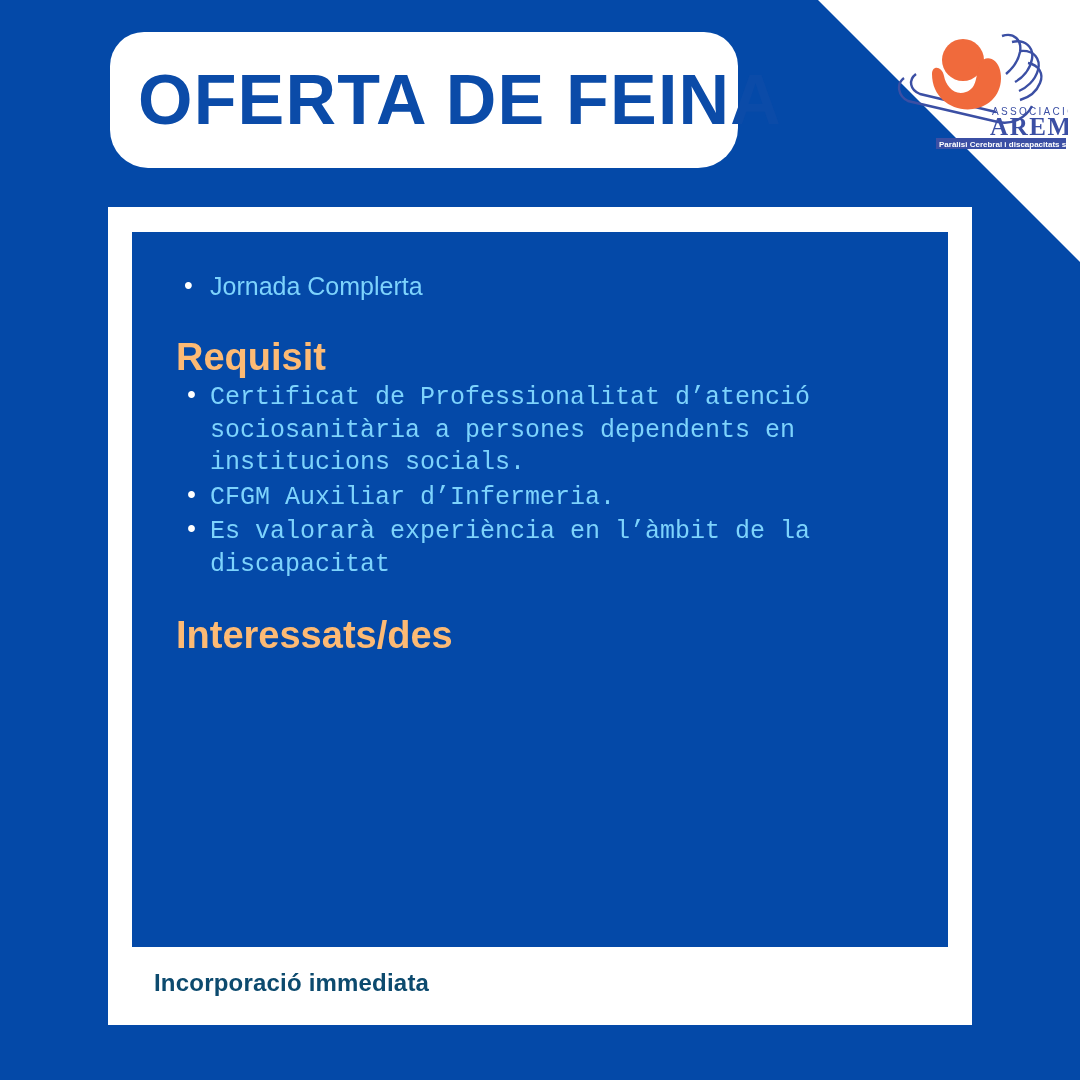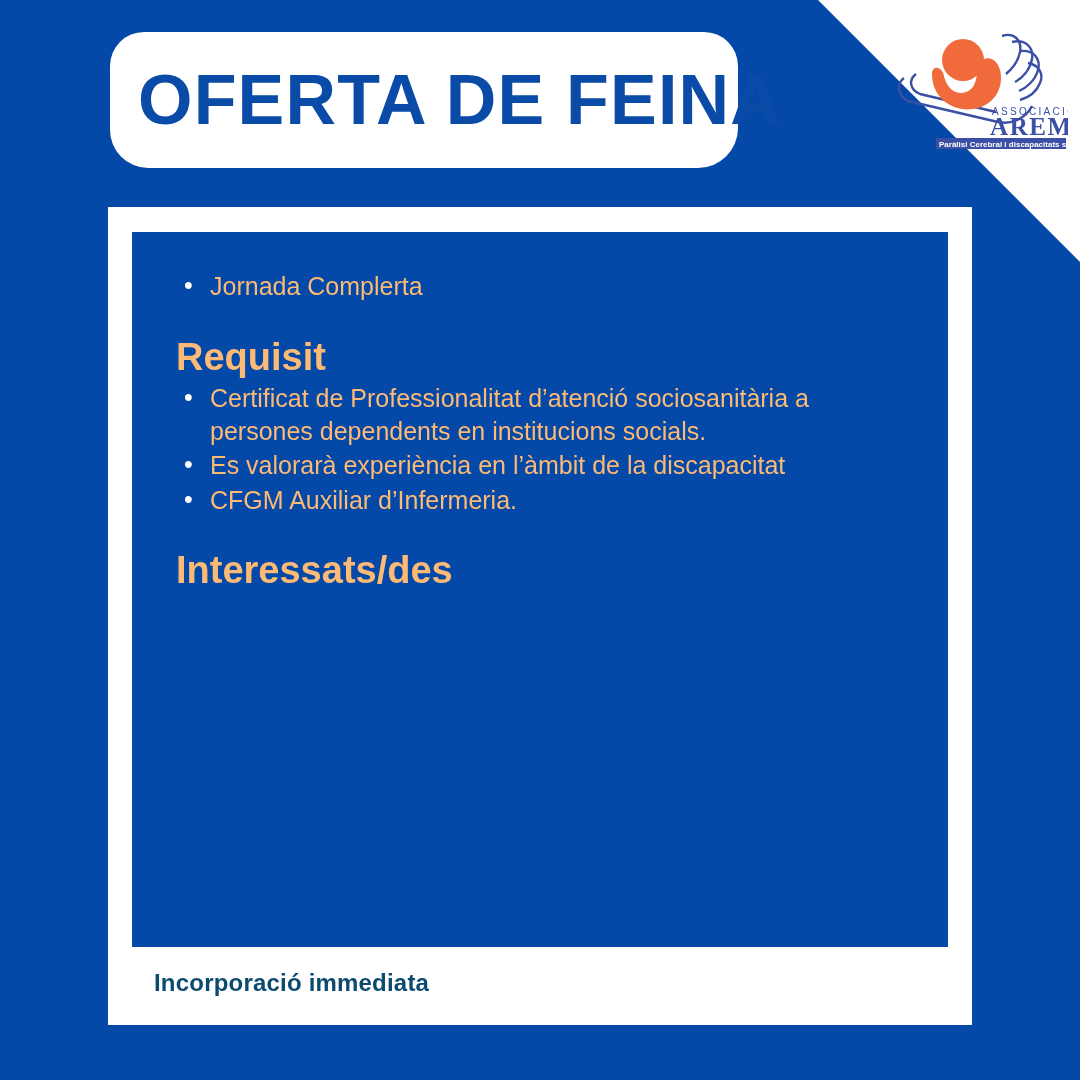--- a/index.html
+++ b/index.html
@@ -112,21 +112,21 @@
     list-style: none;
     margin: 0;
     padding: 0;
   }
   ul.bullets li {
     position: relative;
     padding-left: 34px;
     margin: 0 0 2px 0;
     font-size: 25px;
     line-height: 1.30;
-    color: #fdba74;
+    color: #7dd3fc;
     font-weight: normal;
   }
   ul.bullets li::before {
     content: "\2022";
     position: absolute;
     left: 8px;
     top: -1px;
     font-size: 25px;
     line-height: 1.30;
     color: #ffffff;
@@ -135,21 +135,21 @@
   .top-bullets { margin: 54px 0 0 30px; }
   .top-bullets li { font-size: 26px; }
 
   .section-head {
     font-size: 38px;
     font-weight: bold;
     color: #fdba74;
     margin: 34px 0 4px 0;
     line-height: 1.1;
   }
-  .req-list { margin-left: 34px; }
+  .req-list { margin-left: 34px; font-family: Liberation Mono, monospace; }
   .req-list li { font-size: 25px; line-height: 1.32; }
 
   .section-head.interessats { margin-top: 34px; }
   .int-list { margin-left: 34px; }
   .int-list li { font-size: 24px; line-height: 1.34; }
 
   .code-bold { font-weight: bold; }
 
   
   .footer-note {
@@ -201,22 +201,22 @@
     <div class="inner-panel">
 
 
       <ul class="bullets top-bullets">
         <li>Jornada Complerta</li>
       </ul>
 
       <div class="section-head">Requisit</div>
       <ul class="bullets req-list">
         <li>Certificat de Professionalitat d’atenció sociosanitària a persones dependents en institucions socials.</li>
+        <li>CFGM Auxiliar d’Infermeria.</li>
         <li>Es valorarà experiència en l’àmbit de la discapacitat</li>
-        <li>CFGM Auxiliar d’Infermeria.</li>
       </ul>
 
       <div class="section-head interessats">Interessats/des</div>
 
     </div>
 
     <div class="footer-note">Incorporació immediata</div>
   </div>
 
 </div>

